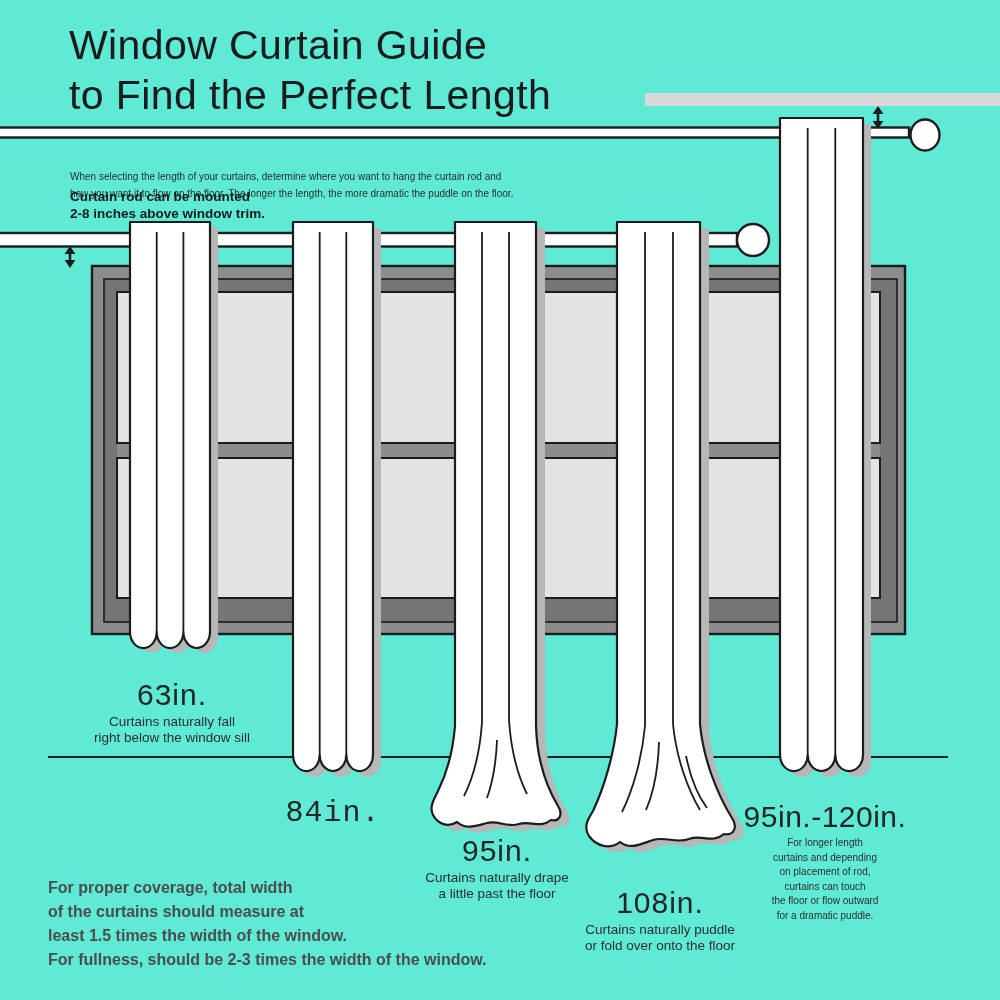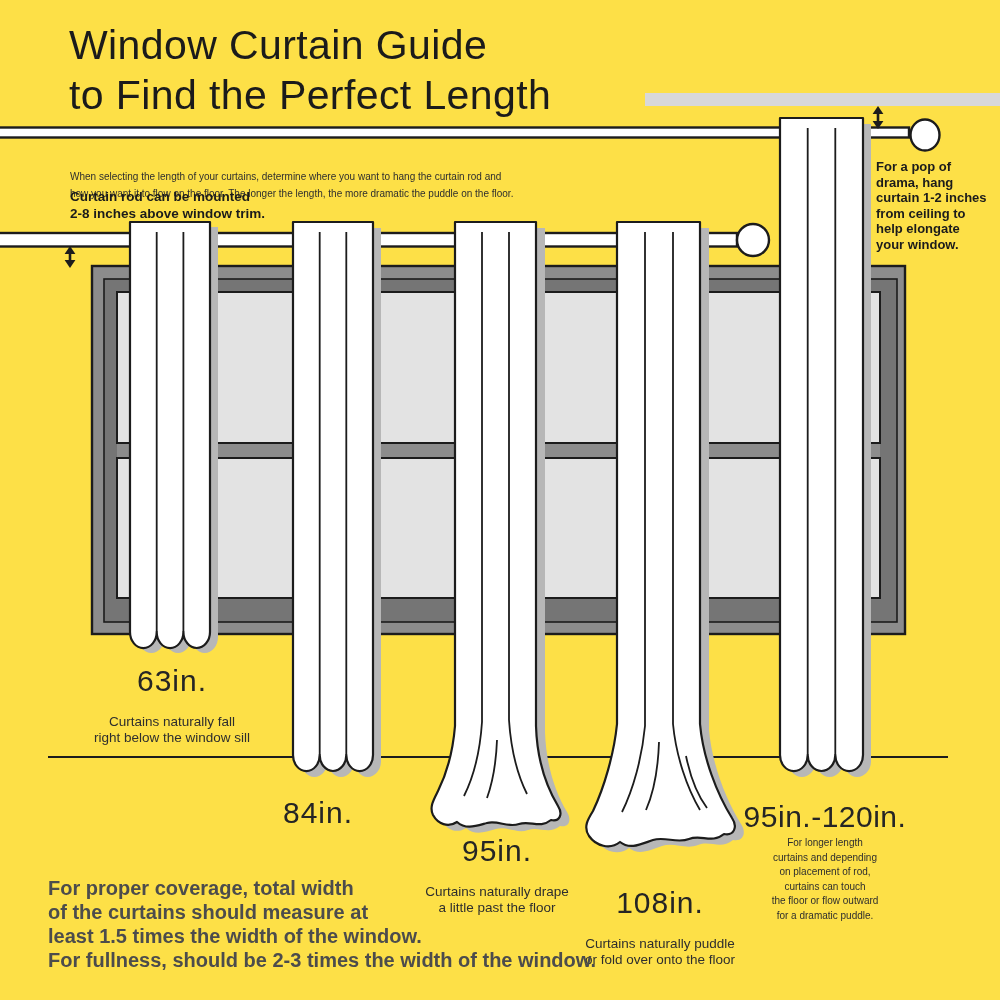--- a/index.html
+++ b/index.html
@@ -1,20 +1,20 @@
 <!DOCTYPE html>
 <html><head>
 <meta charset="utf-8">
 <style>
   html, body { margin: 0; padding: 0; background: #ffffff; }
   .stage {
     position: relative;
     width: 1000px;
     height: 1000px;
-    background: #fde047;
+    background: #5eead4;
     font-family: "Liberation Sans", sans-serif;
     overflow: hidden;
   }
   .stage svg.art { position: absolute; left: 0; top: 0; }
 
   .txt { position: absolute; white-space: pre-line; color: #2e2e2e; }
 
   .title {
     left: 69px; top: 20px;
     font-size: 41px; line-height: 50px;
@@ -35,35 +35,35 @@
     left: 876px; top: 159px; width: 124px;
     font-size: 13px; line-height: 15.5px;
     font-weight: bold; color: #1b1b1b;
   }
   .len-label { position: absolute; text-align: center; }
   .len-num {
     font-size: 30px; letter-spacing: 1px; color: #252525;
     white-space: pre-line;
   }
   .len-desc {
-    margin-top: 16px;
+    margin-top: 2px;
     font-size: 13.5px; line-height: 15.5px; color: #2e2e2e;
     white-space: pre-line;
   }
-  .label-63  { left:  62px; top: 664px; width: 220px; }
-  .label-84  { left: 208px; top: 796px; width: 220px; }
+  .label-63  { left:  62px; top: 678px; width: 220px; }
+  .label-84  { left: 223px; top: 796px; width: 220px; font-family: Liberation Mono, monospace; }
   .label-95  { left: 387px; top: 834px; width: 220px; }
   .label-108 { left: 550px; top: 886px; width: 220px; }
   .label-95-120 { left: 735px; top: 800px; width: 180px; }
   .label-95-120 .len-num { font-size: 30px; letter-spacing: 0.5px; }
   .label-95-120 .len-desc { font-size: 10px; line-height: 14.5px; margin-top: 2px; }
 
   .coverage-note {
     left: 48px; top: 876px;
-    font-size: 20px; line-height: 24px;
+    font-size: 16px; line-height: 24px;
     font-weight: bold; color: #4c4c4c;
   }
 </style>
 </head>
 <body>
 
 <div class="stage">
 
   <svg class="art" width="1000" height="1000" viewBox="0 0 1000 1000">
 
@@ -143,26 +143,20 @@
 
   <div class="txt title">Window Curtain Guide
 to Find the Perfect Length</div>
 
   <div class="txt intro">When selecting the length of your curtains, determine where you want to hang the curtain rod and
 how you want it to flow on the floor. The longer the length, the more dramatic the puddle on the floor.</div>
 
   <div class="txt rod-note">Curtain rod can be mounted
 2-8 inches above window trim.</div>
 
-  <div class="txt pop-note">For a pop of
-drama, hang
-curtain 1-2 inches
-from ceiling to
-help elongate
-your window.</div>
 
   <div class="len-label label-63">
     <div class="len-num">63in.</div>
     <div class="len-desc">Curtains naturally fall
 right below the window sill</div>
   </div>
 
   <div class="len-label label-84">
     <div class="len-num">84in.</div>
   </div>

